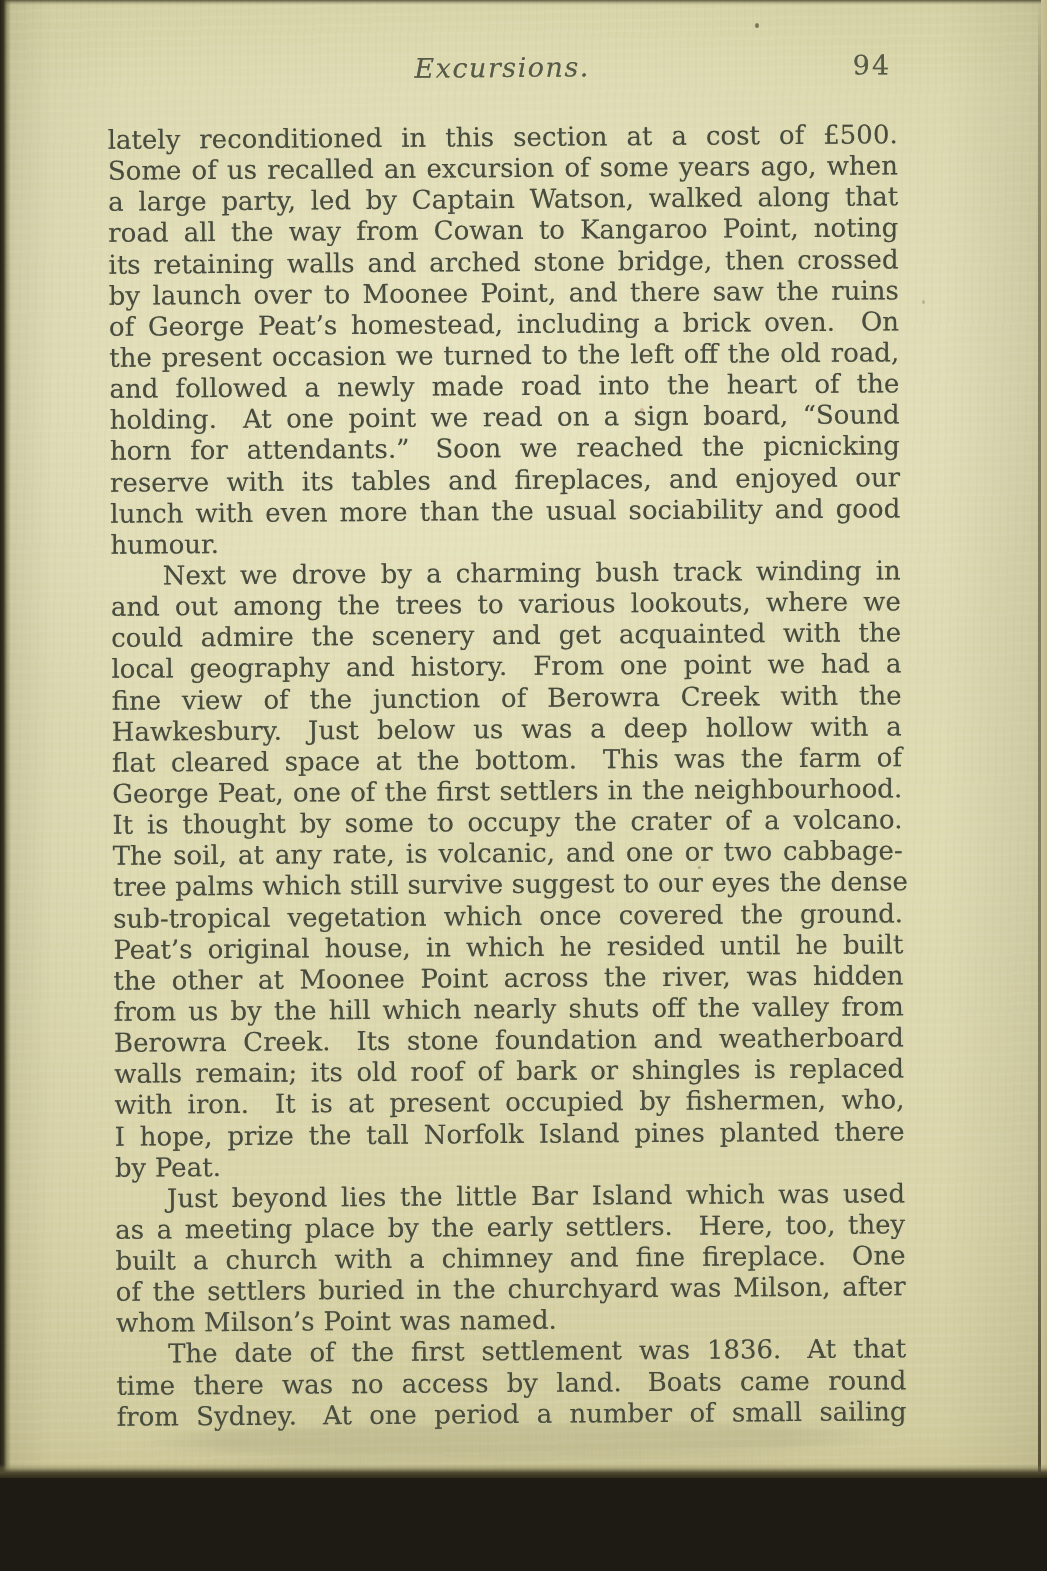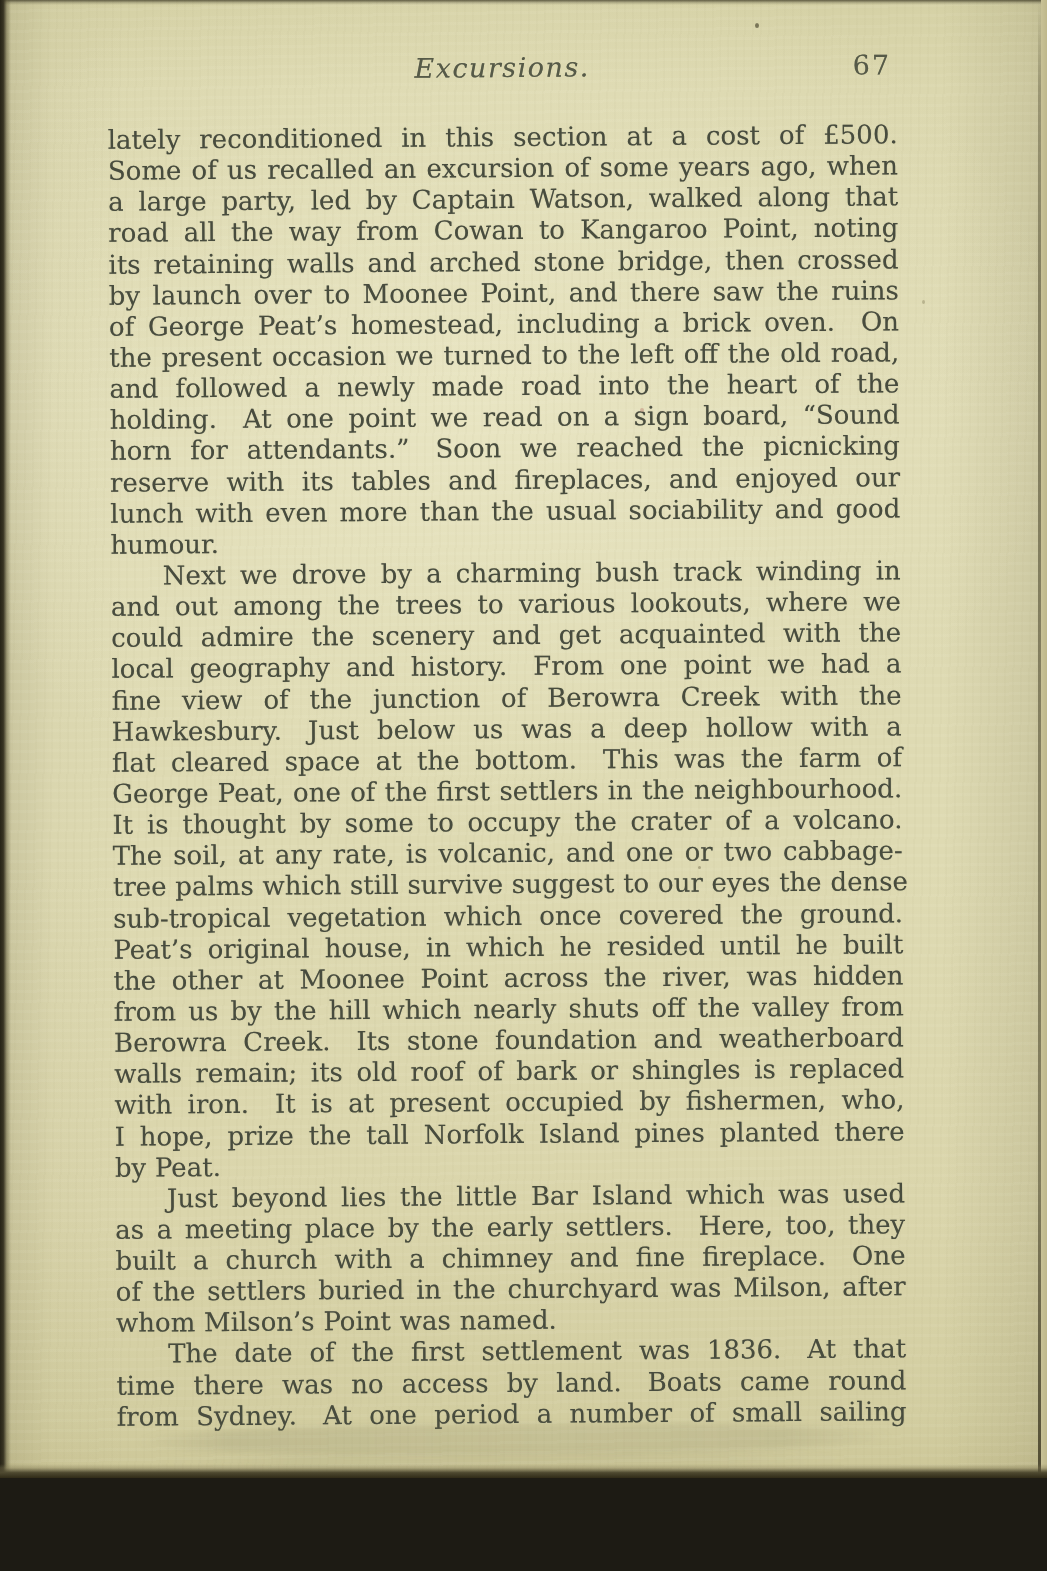--- a/index.html
+++ b/index.html
@@ -76,21 +76,21 @@
 </style>
 </head>
 <body>
 
 <div class="page">
   <div class="texture"></div>
 
   <div class="tilt">
     <div class="header">
       <span class="title">Excursions.</span>
-      <span class="page-num">67</span>
+      <span class="page-num">94</span>
     </div>
     <div class="text-block">
         <div class="paragraph">
           <div class="line">lately reconditioned in this section at a cost of £500.</div>
           <div class="line">Some of us recalled an excursion of some years ago, when</div>
           <div class="line">a large party, led by Captain Watson, walked along that</div>
           <div class="line">road all the way from Cowan to Kangaroo Point, noting</div>
           <div class="line">its retaining walls and arched stone bridge, then crossed</div>
           <div class="line">by launch over to Moonee Point, and there saw the ruins</div>
           <div class="line">of George Peat’s homestead, including a brick oven.  On</div>

